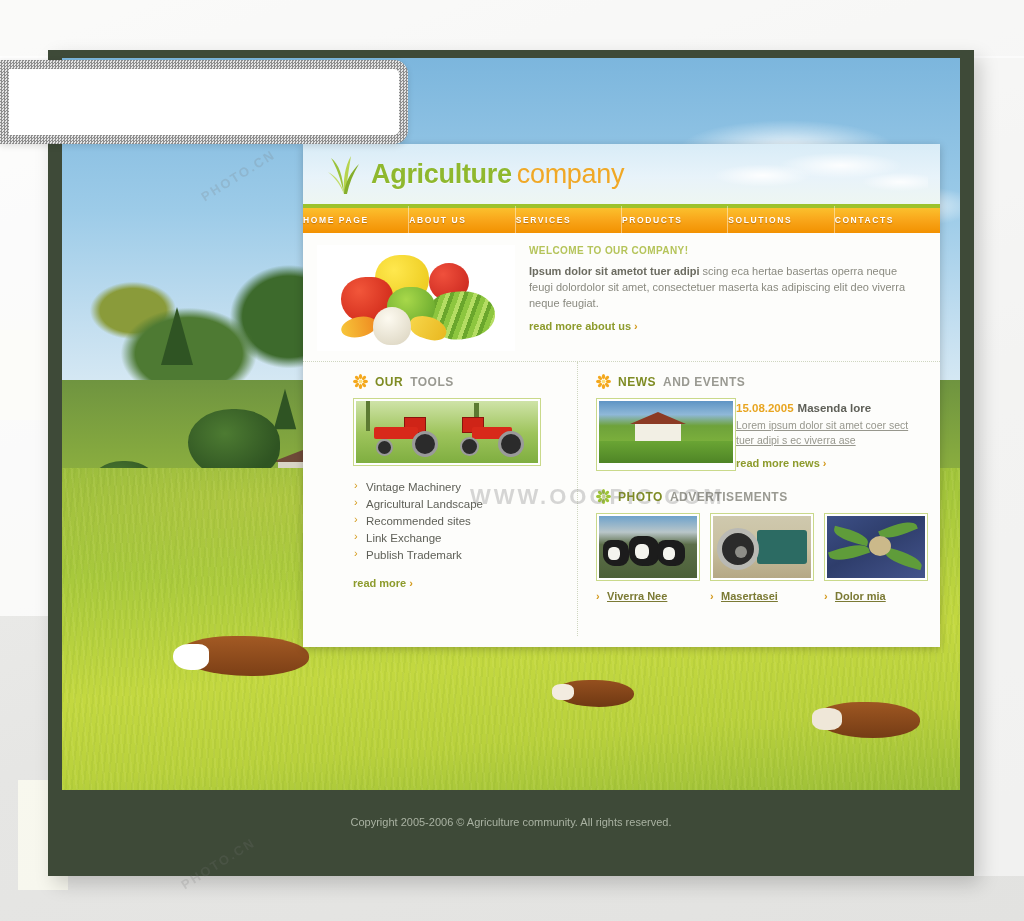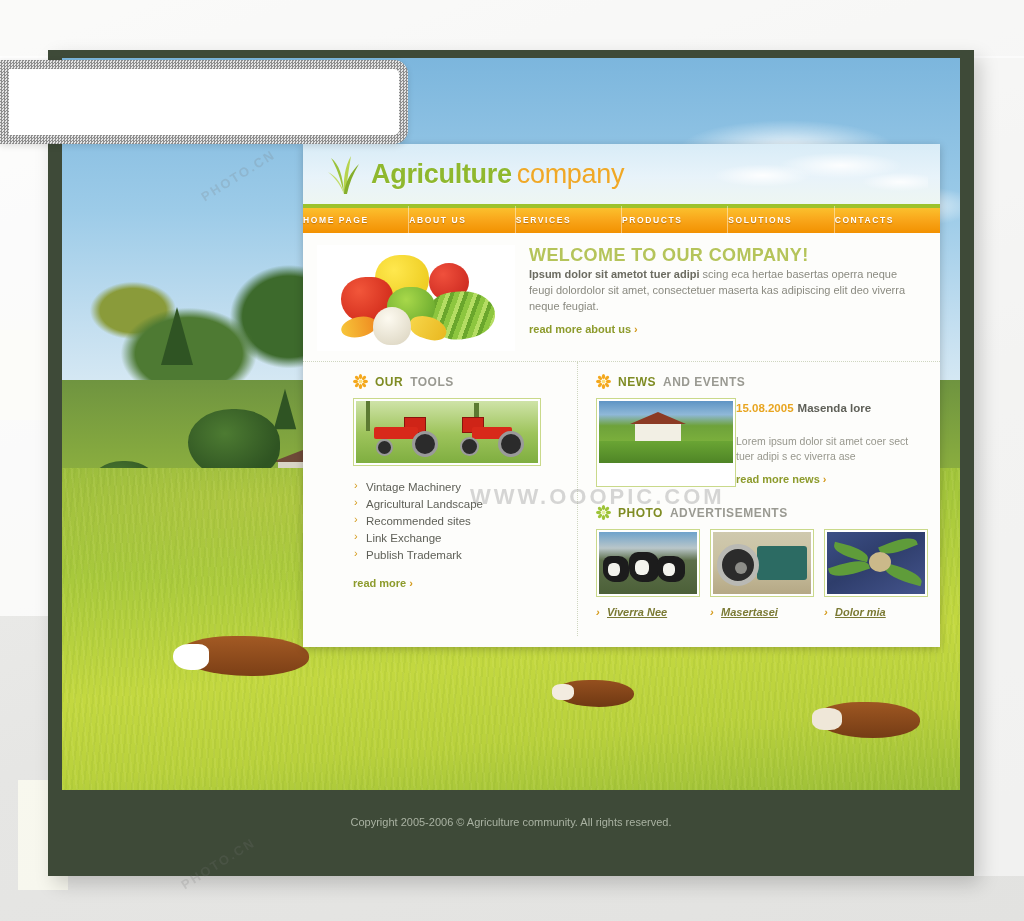--- a/index.html
+++ b/index.html
@@ -215,22 +215,22 @@
   .veg.pepper-red    { left: 24px; top: 32px; width: 52px; height: 46px; background: radial-gradient(circle at 35% 30%, #f2563a, #c81f12); border-radius: 48% 42% 50% 52%; }
   .veg.tomato        { left: 112px; top: 18px; width: 40px; height: 38px; background: radial-gradient(circle at 35% 30%, #f0503c, #c4211a); }
   .veg.pepper-green  { left: 70px; top: 42px; width: 48px; height: 42px; background: radial-gradient(circle at 40% 30%, #a8d84a, #5a9e27); border-radius: 46% 46% 50% 50%; }
   .veg.garlic        { left: 56px; top: 62px; width: 38px; height: 38px; background: radial-gradient(circle at 40% 30%, #fdfaf0, #d9d2bd); border-radius: 50% 50% 45% 45%; }
   .veg.beans         { left: 112px; top: 46px; width: 66px; height: 48px; background: repeating-linear-gradient(118deg, #8dc63f 0 5px, #b5dd63 5px 9px, #6aa62c 9px 13px); border-radius: 40% 60% 50% 50%; transform: rotate(-8deg); }
   .veg.corn          { left: 92px; top: 72px; width: 38px; height: 22px; background: linear-gradient(100deg, #f7d64a, #e9b820); border-radius: 50% 50% 45% 45%; transform: rotate(18deg); }
   .veg.chili         { left: 24px; top: 72px; width: 36px; height: 20px; background: linear-gradient(90deg, #f7c53a, #ef8a20); border-radius: 50%; transform: rotate(-12deg); }
 
   .welcome-text { padding-left: 14px; flex: 1; }
   .welcome-title {
-    font-size: 18px; font-weight: bold; color: #b5c45a;
-    letter-spacing: 0.4px; 
+    font-size: 10px; font-weight: bold; color: #b5c45a;
+    letter-spacing: 0.4px; margin-bottom: 7px;
   }
   .welcome-body { font-size: 11px; line-height: 16px; color: #8a8a80; }
   .welcome-body b { color: #6b6b60; }
   .read-more {
     display: inline-block; margin-top: 9px;
     font-size: 11px; font-weight: bold; color: #8d9b2c;
     text-decoration: none; cursor: pointer;
   }
   .read-more .arrow { color: #d49a1c; margin-left: 3px; }
 
@@ -279,25 +279,25 @@
     background: linear-gradient(180deg, #5e94c4 0%, #8fb8d8 22%, #6ea23a 40%, #8cc13f 100%); }
   .news-thumb .house { position: absolute; left: 36px; top: 22px; width: 46px; height: 18px; background: #f2efe4; }
   .news-thumb .house::before { content: ""; position: absolute; left: -5px; top: -11px;
     width: 0; height: 0; border-left: 28px solid transparent; border-right: 28px solid transparent; border-bottom: 12px solid #8c3a24; }
   .news-thumb .hill { position: absolute; left: 0; bottom: 0; width: 100%; height: 22px;
     background: linear-gradient(180deg, #6aa534, #4f8526); }
 
   .news-text { flex: 1; }
   .news-date { font-size: 11.5px; font-weight: bold; color: #e8a520; }
   .news-title { font-size: 11.5px; font-weight: bold; color: #5f6058; margin-left: 4px; }
-  .news-body { font-size: 10.5px; line-height: 15px; color: #97978d; margin-top: 18px; }
+  .news-body { font-size: 10.5px; line-height: 15px; color: #97978d; margin-top: 2px; text-decoration: underline; }
 
   
   .photo-ads { margin-top: 18px; }
-  .ads-row { display: flex; gap: 16px; font-style: italic; }
+  .ads-row { display: flex; gap: 16px; }
   .ad-item { width: 98px; }
   .ad-thumb { width: 98px; height: 62px; overflow: hidden; position: relative; }
   .ad-link {
     display: block; margin-top: 8px; font-size: 11px; font-weight: bold;
     color: #7b7a34; text-decoration: underline; padding-left: 11px;
     position: relative; cursor: pointer; white-space: nowrap;
   }
   .ad-link::before { content: "›"; position: absolute; left: 0; top: 0; color: #d49a1c; text-decoration: none; }
 
   .ad-cows { background: linear-gradient(180deg, #6ea2cb 0%, #b9c6c9 26%, #5d6f4a 46%, #4c6038 100%); }

